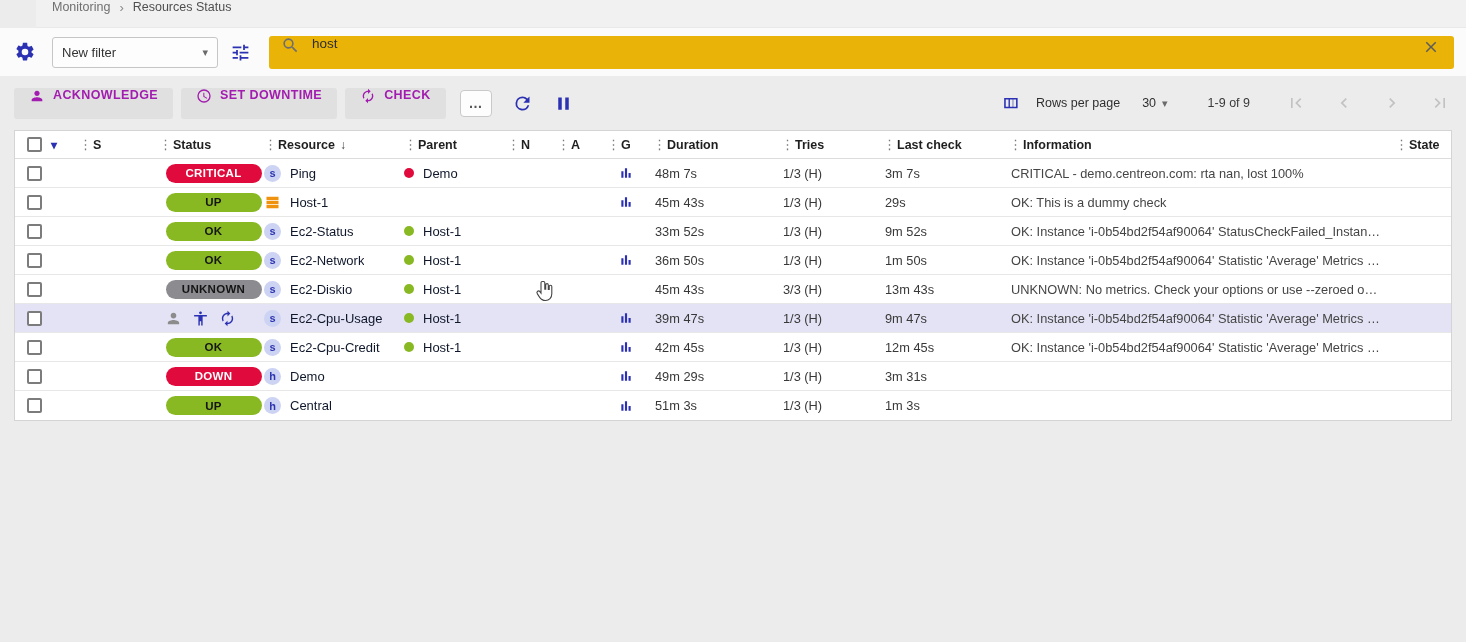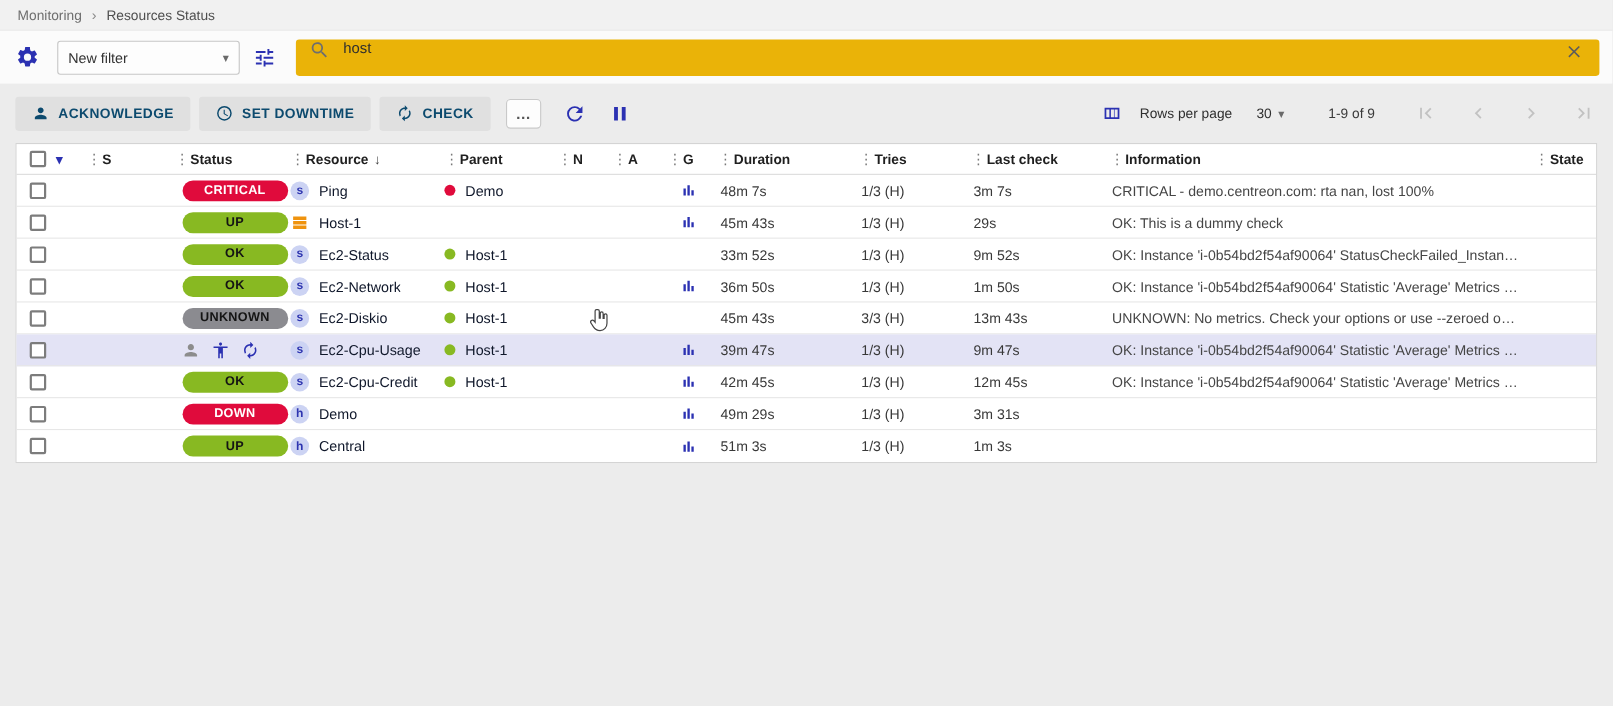--- a/index.html
+++ b/index.html
@@ -4,22 +4,22 @@
 <style>
   * { box-sizing: border-box; margin: 0; padding: 0; }
   :root { --accent: #2b31b2; }
   body {
     width: 1466px; height: 642px; overflow: hidden; position: relative;
     font-family: "Liberation Sans", sans-serif;
     background: #ececec; color: #333;
   }
   
   .breadcrumb-bar {
-    height: 28px; background: #f1f1f1; display: flex; align-items: center;
-    padding: 0 16px; gap: 9px; font-size: 12.5px; border-bottom: 1px solid #e9e9e9;
+    height: 28px; background: #f1f1f1; display: flex; align-items: flex-start;
+    padding: 0 16px; gap: 9px; font-size: 12.5px; border-bottom: 1px solid #e9e9e9; margin-left: 36px;
   }
   .bc-link { color: #6f6f6f; cursor: pointer; }
   .bc-sep { color: #8a8a8a; font-size: 13px; }
   .bc-current { color: #4f4f4f; }
   
   .filter-bar {
     height: 48px; background: #fbfbfb; display: flex; align-items: center;
     padding: 0 12px; gap: 10px;
   }
   .iconbtn { background: none; border: none; cursor: pointer; display: flex; align-items: center; padding: 2px; }
@@ -37,23 +37,23 @@
   }
   .search-input {
     flex: 1; border: none; background: transparent; outline: none;
     font-family: "Liberation Sans", sans-serif; font-size: 13.5px; color: #2e2e2e;
   }
   
   .content { padding: 0 14px; }
   .toolbar { height: 54px; display: flex; align-items: center; gap: 8px; }
   .tb-btn {
     height: 31px; background: #e0e0e0; border: none; border-radius: 3px;
-    color: #0c4a6e; font-family: "Liberation Sans", sans-serif;
+    color: #a21caf; font-family: "Liberation Sans", sans-serif;
     font-size: 12.5px; font-weight: bold; letter-spacing: .4px;
-    display: flex; align-items: center; gap: 8px; padding: 0 15px; cursor: default;
+    display: flex; align-items: flex-start; gap: 8px; padding: 0 15px; cursor: default;
   }
   .more-btn {
     width: 32px; height: 27px; background: #fdfdfd; border: 1px solid #c9c9c9;
     border-radius: 4px; color: #555; font-size: 14px; font-weight: bold;
     line-height: 10px; cursor: pointer; margin-left: 6px;
   }
   .tb-ic { margin-left: 10px; }
   .pager { margin-left: auto; display: flex; align-items: center; gap: 14px; font-size: 12.5px; color: #2f2f2f; }
   .rpp { display: flex; align-items: center; gap: 6px; cursor: pointer; margin-left: 8px; }
   .range { margin-left: 26px; margin-right: 10px; color: #3a3a3a; }

